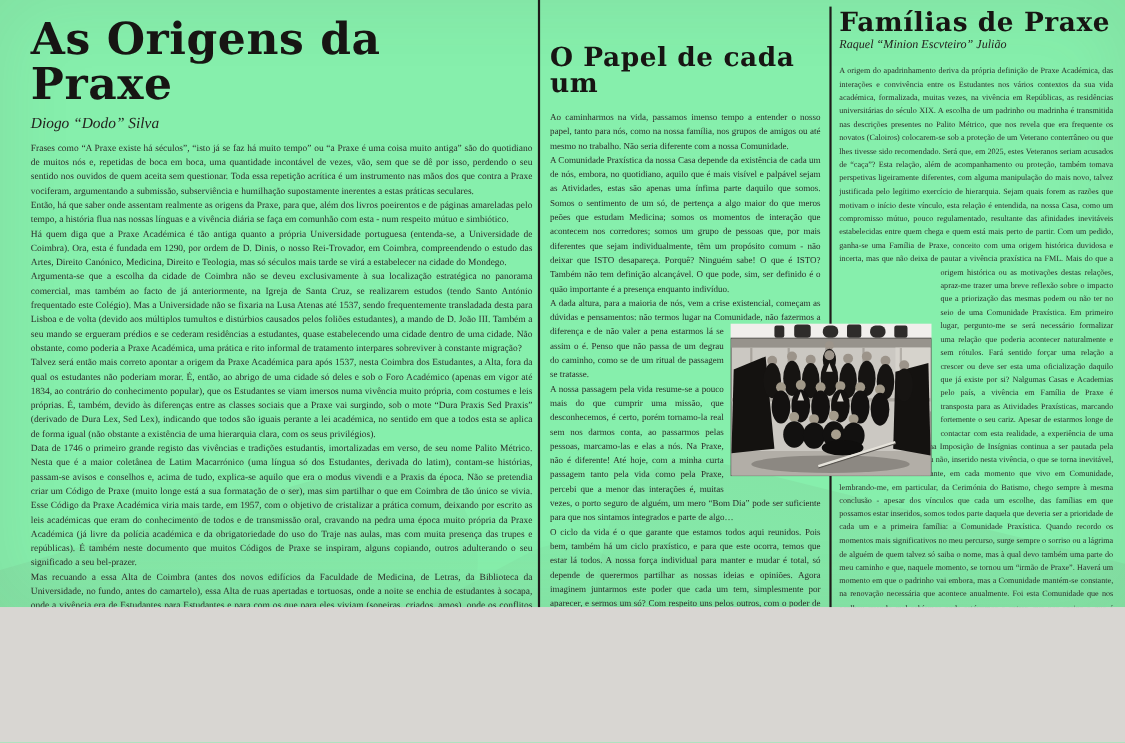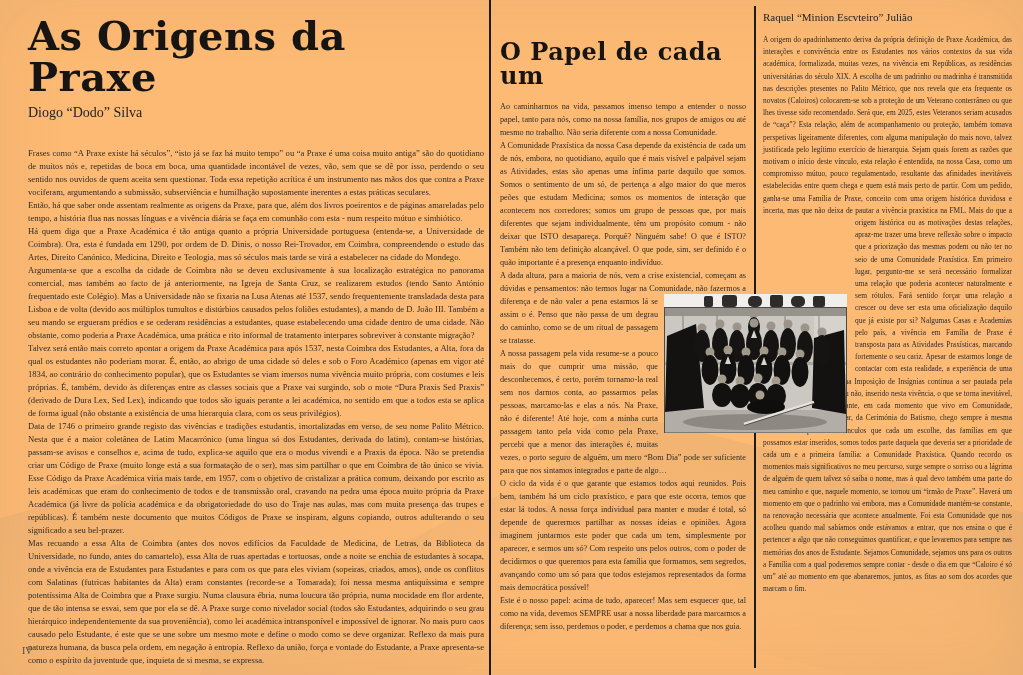--- a/index.html
+++ b/index.html
@@ -1,18 +1,18 @@
 <!DOCTYPE html>
 <html><head>
 <meta charset="utf-8">
 <style>
   html,body { margin:0; padding:0; background:#d8d6d2; }
   .page {
-    position:relative; width:1023px; height:675px; overflow:hidden;
-    background:#fdba74;
+    position:relative; width:1023px; height:552px; overflow:hidden;
+    background:#86efac;
     box-shadow: inset 0 0 70px rgba(90,82,70,0.10);
     font-family:"Liberation Serif", serif;
     color:#2e2c29;
   }
   .wm { position:absolute; pointer-events:none; border-radius:80px; }
   .wm1 { left:-80px; top:470px; width:520px; height:170px; transform:rotate(-16deg);
          background:linear-gradient(to bottom, rgba(110,104,94,0.07), rgba(110,104,94,0.015)); }
   .wm2 { left:540px; top:470px; width:600px; height:200px; transform:rotate(14deg);
          background:linear-gradient(to bottom, rgba(110,104,94,0.08), rgba(110,104,94,0.015)); }
   .wm3 { left:180px; top:560px; width:420px; height:140px; transform:rotate(-28deg);
@@ -24,27 +24,27 @@
 
   .col { position:absolute; }
   .col-left  { left:28px;  top:16px; width:456px; }
   .col-mid   { left:500px; top:8px;  width:246px;margin-top:32px; }
   .col-right { left:763px; top:8px;  width:249px; }
 
   .headline { margin:0; font-family:"DejaVu Serif", serif; font-weight:700; color:#171513;
               letter-spacing:0.5px; line-height:1.02; }
   .headline-lg { font-size:40px; }
   .headline-sm { font-size:24px; }
-  .byline { color:#24221f; }
+  .byline { font-style:italic; color:#24221f; }
   .byline-lg { font-size:14px; margin-top:7px; }
   .byline-sm { font-size:11px; margin-top:3px; }
 
   .body { text-align:justify; }
   .body p { margin:0; }
-  .body-left  { margin-top:26px; font-size:8.6px; line-height:13px; }
+  .body-left  { margin-top:7px; font-size:8.6px; line-height:13px; }
   .body-mid   { margin-top:11px; font-size:8.2px; line-height:13px; }
   .body-right { margin-top:11px; font-size:7.4px; line-height:12.2px; }
 
   .cutout { display:block; }
   .cutout-right { float:right; width:81px; height:146px; margin:2px 0 4px 7px; }
   .cutout-left  { float:left;  width:84px; height:141px; margin:2px 8px 4px 0; }
 
   .photo { position:absolute; left:664px; top:294px; width:183px; height:139px; margin:0;
            z-index:5; }
   .photo svg { display:block; }
@@ -87,20 +87,21 @@
         <span class="cutout cutout-right"></span>
         <span>estarmos lá se assim o é. Penso que não passa de um degrau do caminho, como se de um ritual de passagem se tratasse.</span>
       </p>
       <p>A nossa passagem pela vida resume-se a pouco mais do que cumprir uma missão, que desconhecemos, é certo, porém tornamo-la real sem nos darmos conta, ao passarmos pelas pessoas, marcamo-las e elas a nós. Na Praxe, não é diferente! Até hoje, com a minha curta passagem tanto pela vida como pela Praxe, percebi que a menor das interações é, muitas vezes, o porto seguro de alguém, um mero “Bom Dia” pode ser suficiente para que nos sintamos integrados e parte de algo…</p>
       <p>O ciclo da vida é o que garante que estamos todos aqui reunidos. Pois bem, também há um ciclo praxístico, e para que este ocorra, temos que estar lá todos. A nossa força individual para manter e mudar é total, só depende de querermos partilhar as nossas ideias e opiniões. Agora imaginem juntarmos este poder que cada um tem, simplesmente por aparecer, e sermos um só? Com respeito uns pelos outros, com o poder de decidirmos o que queremos para esta família que formamos, sem segredos, avançando como um só para que todos estejamos representados da forma mais democrática possível!</p>
       <p>Este é o nosso papel: acima de tudo, aparecer! Mas sem esquecer que, tal como na vida, devemos SEMPRE usar a nossa liberdade para marcarmos a diferença; sem isso, perdemos o poder, e perdemos a chama que nos guia.</p>
     </div>
   </section>
 
   <section class="col col-right">
+    <h1 class="headline headline-sm">Famílias de Praxe</h1>
     <div class="byline byline-sm">Raquel “Minion Escvteiro” Julião</div>
     <div class="body body-right">
       <p>
         <span>A origem do apadrinhamento deriva da própria definição de Praxe Académica, das interações e convivência entre os Estudantes nos vários contextos da sua vida académica, formalizada, muitas vezes, na vivência em Repúblicas, as residências universitárias do século XIX. A escolha de um padrinho ou madrinha é transmitida nas descrições presentes no Palito Métrico, que nos revela que era frequente os novatos (Caloiros) colocarem-se sob a proteção de um Veterano conterrâneo ou que lhes tivesse sido recomendado. Será que, em 2025, estes Veteranos seriam acusados de “caça”? Esta relação, além de acompanhamento ou proteção, também tomava perspetivas ligeiramente diferentes, com alguma manipulação do mais novo, talvez justificada pelo legítimo exercício de hierarquia. Sejam quais forem as razões que motivam o início deste vínculo, esta relação é entendida, na nossa Casa, como um compromisso mútuo, pouco regulamentado, resultante das afinidades inevitáveis estabelecidas entre quem chega e quem está mais perto de partir. Com um pedido, ganha-se uma Família de Praxe, conceito com uma origem histórica duvidosa e incerta, mas que não deixa de pautar a vivência praxística na FML. Mais do que a origem histórica ou as</span>
         <span class="cutout cutout-left"></span>
         <span>motivações destas relações, apraz-me trazer uma breve reflexão sobre o impacto que a priorização das mesmas podem ou não ter no seio de uma Comunidade Praxística. Em primeiro lugar, pergunto-me se será necessário formalizar uma relação que poderia acontecer naturalmente e sem rótulos. Fará sentido forçar uma relação a crescer ou deve ser esta uma oficialização daquilo que já existe por si? Nalgumas Casas e Academias pelo país, a vivência em Família de Praxe é transposta para as Atividades Praxísticas, marcando fortemente o seu cariz. Apesar de estarmos longe de contactar com esta realidade, a experiência de uma Serenata Monumental ou ma Imposição de Insígnias continua a ser pautada pela diferença entre quem está ou não, inserido nesta vivência, o que se torna inevitável, de certa forma. Não obstante, em cada momento que vivo em Comunidade, lembrando-me, em particular, da Cerimónia do Batismo, chego sempre à mesma conclusão - apesar dos vínculos que cada um escolhe, das famílias em que possamos estar inseridos, somos todos parte daquela que deveria ser a prioridade de cada um e a primeira família: a Comunidade Praxística. Quando recordo os momentos mais significativos no meu percurso, surge sempre o sorriso ou a lágrima de alguém de quem talvez só saiba o nome, mas à qual devo também uma parte do meu caminho e que, naquele momento, se tornou um “irmão de Praxe”. Haverá um momento em que o padrinho vai embora, mas a Comunidade mantém-se constante, na renovação necessária que acontece anualmente. Foi esta Comunidade que nos acolheu quando mal sabíamos onde estávamos a entrar, que nos ensina o que é pertencer a algo que não conseguimos quantificar, e que levaremos para sempre nas memórias dos anos de Estudante. Sejamos Comunidade, sejamos uns para os outros a Família com a qual poderemos sempre contar - desde o dia em que “Caloiro é só um” até ao momento em que abanaremos, juntos, as fitas ao som dos acordes que marcam o fim.</span>
       </p>
     </div>
   </section>
 

